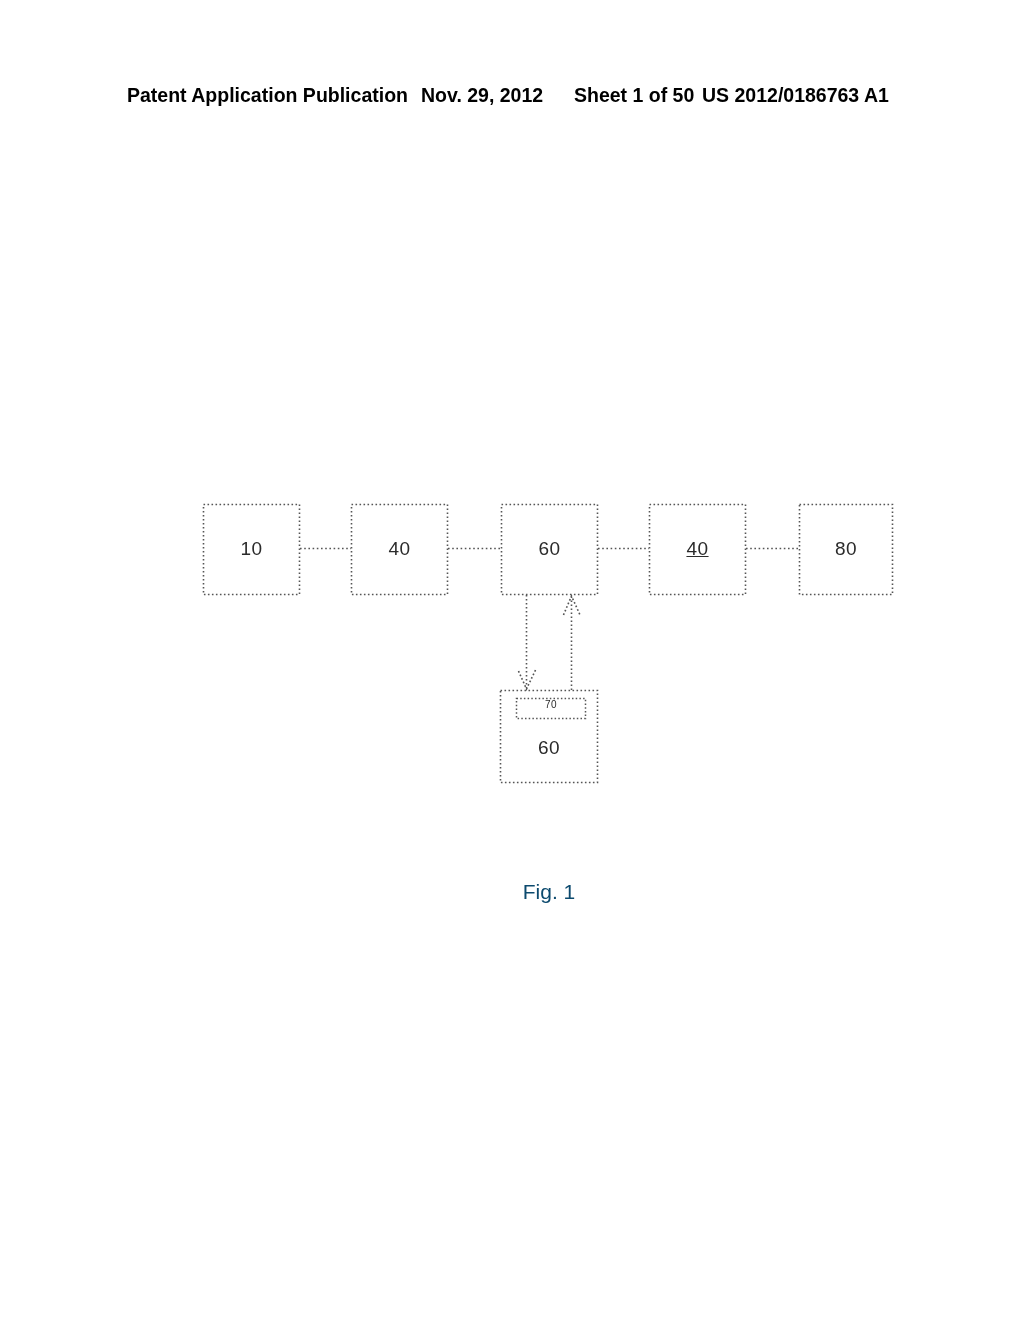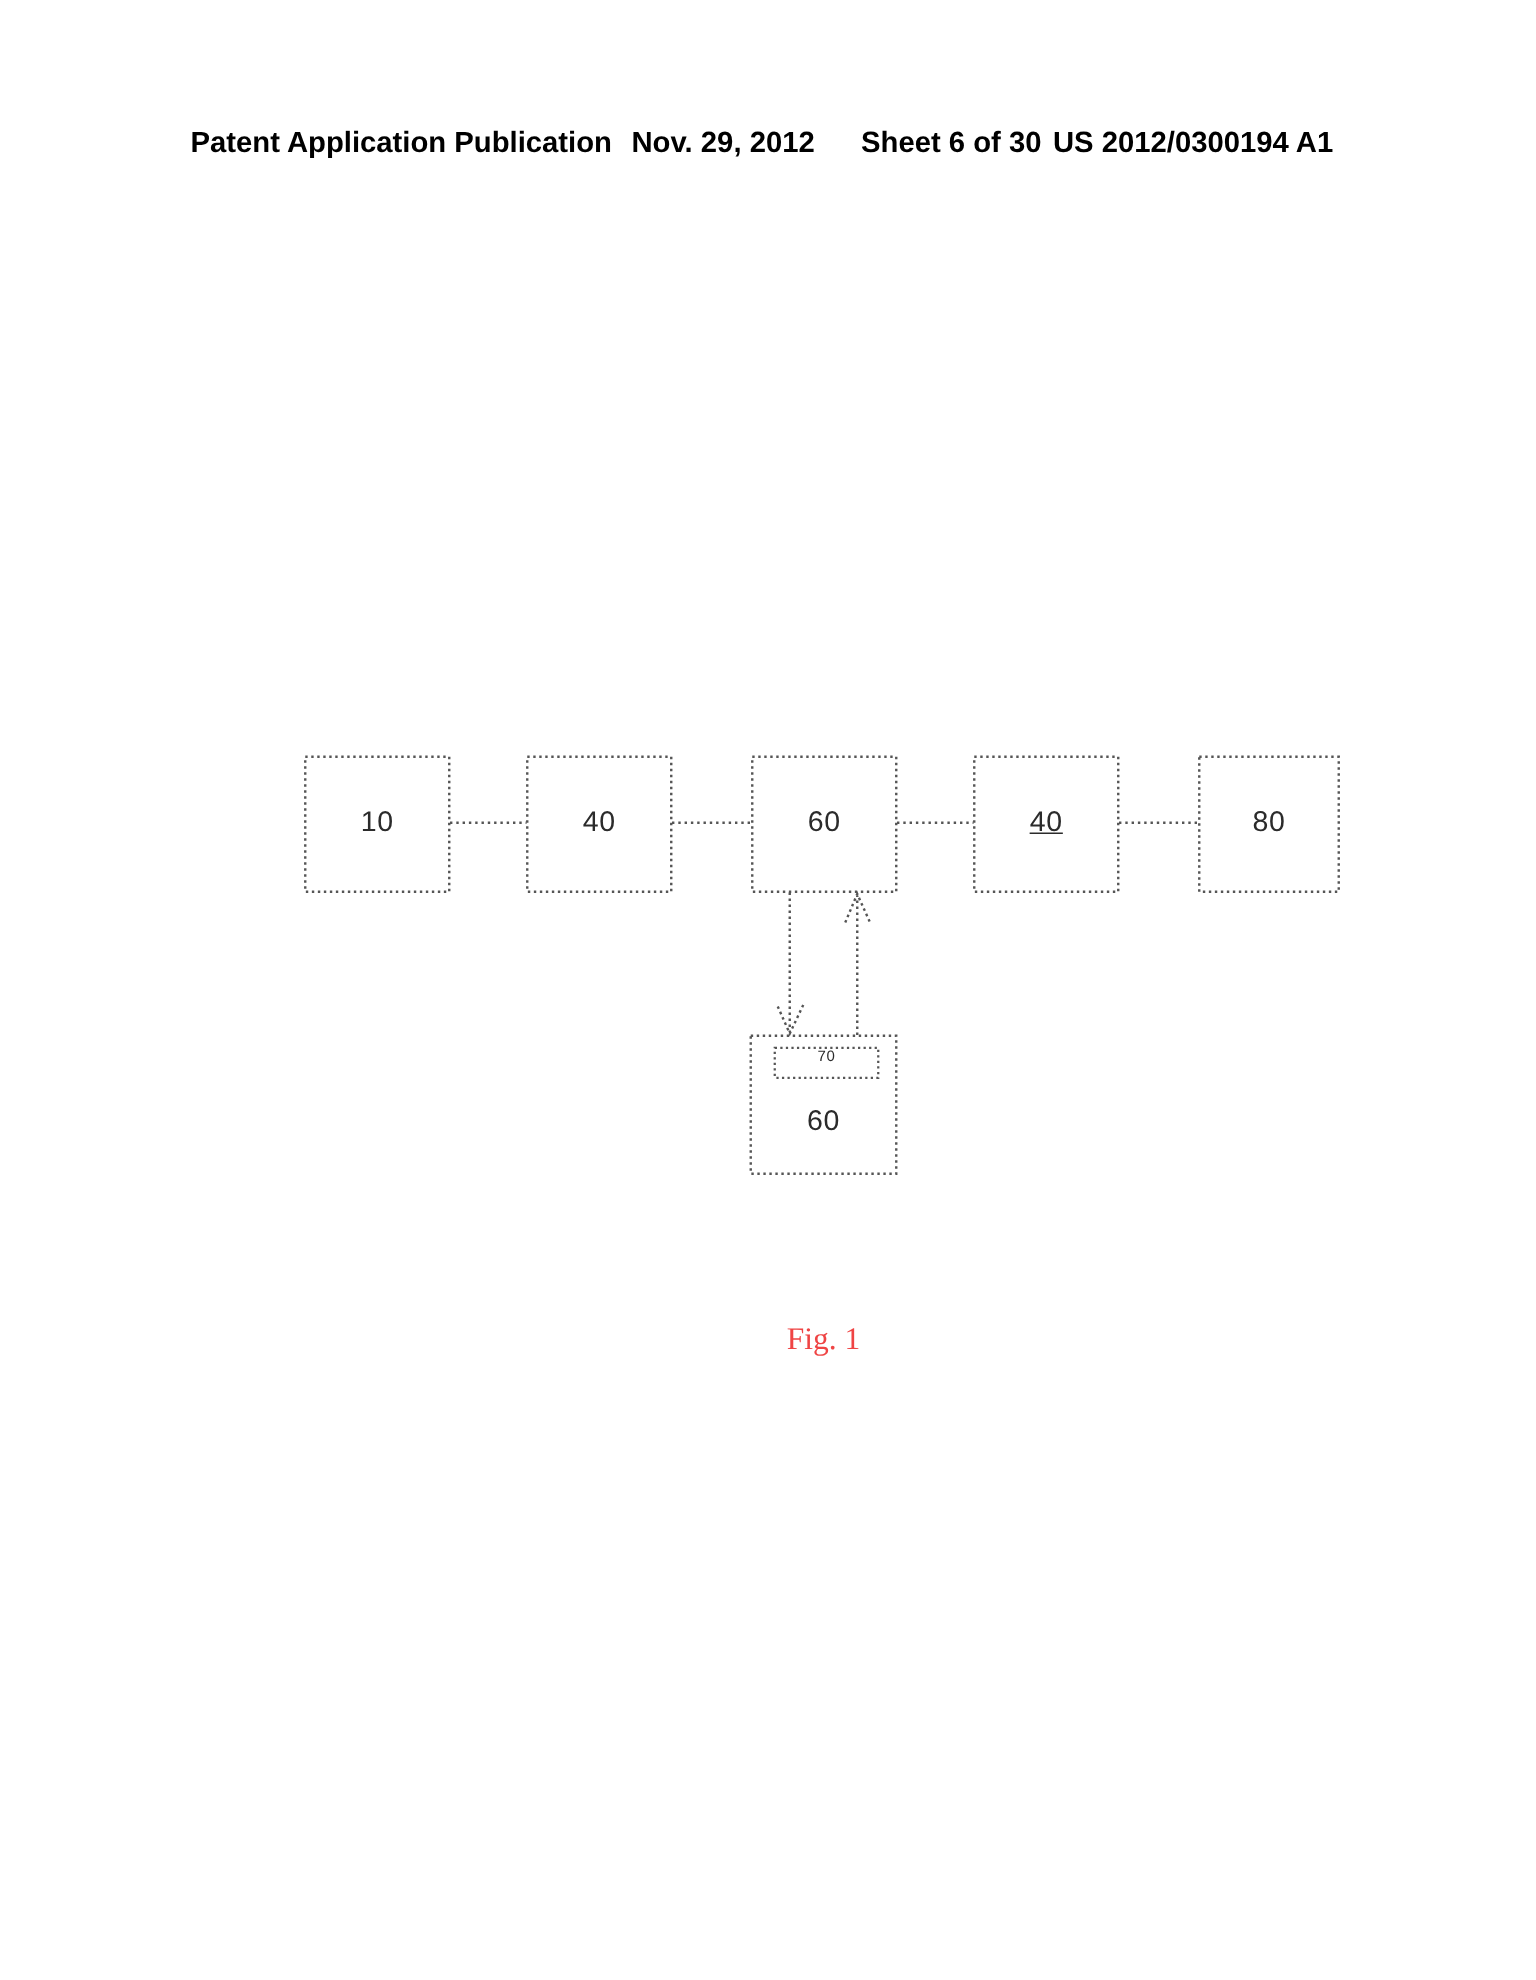--- a/index.html
+++ b/index.html
@@ -73,34 +73,34 @@
   .lbl-70 { left: 477px; top: 699px; width: 70px; font-size: 10px; }
   .lbl-60 { left: 461px; top: 737px; width: 98px; }
 
   
   .fig-caption {
     position: absolute;
     left: 440px;
     top: 880px;
     width: 140px;
     text-align: center;
-    font-family: Liberation Serif, serif;
+    font-family: Liberation Sans, sans-serif;
     font-size: 21px;
-    color: #ef4444;
+    color: #0c4a6e;
     white-space: nowrap;
   }
 </style>
 </head>
 <body>
 
 <div class="page-header">
   <div class="hdr-text hdr-pub">Patent Application Publication</div>
   <div class="hdr-text hdr-date">Nov. 29, 2012</div>
-  <div class="hdr-text hdr-sheet">Sheet 6 of 30</div>
-  <div class="hdr-text hdr-num">US 2012/0300194 A1</div>
+  <div class="hdr-text hdr-sheet">Sheet 1 of 50</div>
+  <div class="hdr-text hdr-num">US 2012/0186763 A1</div>
 </div>
 
 <div class="figure">
 
   <svg class="fig-svg" width="1024" height="1320" viewBox="0 0 1024 1320">
 
     <rect id="r10" x="164.5" y="504.5" width="96" height="90" fill="none" stroke="#555555" stroke-width="1.6" stroke-dasharray="1.6 2.4" stroke-linecap="butt"></rect>
 
     <rect id="r20" x="312.5" y="504.5" width="96" height="90" fill="none" stroke="#555555" stroke-width="1.6" stroke-dasharray="1.6 2.4" stroke-linecap="butt"></rect>
 

